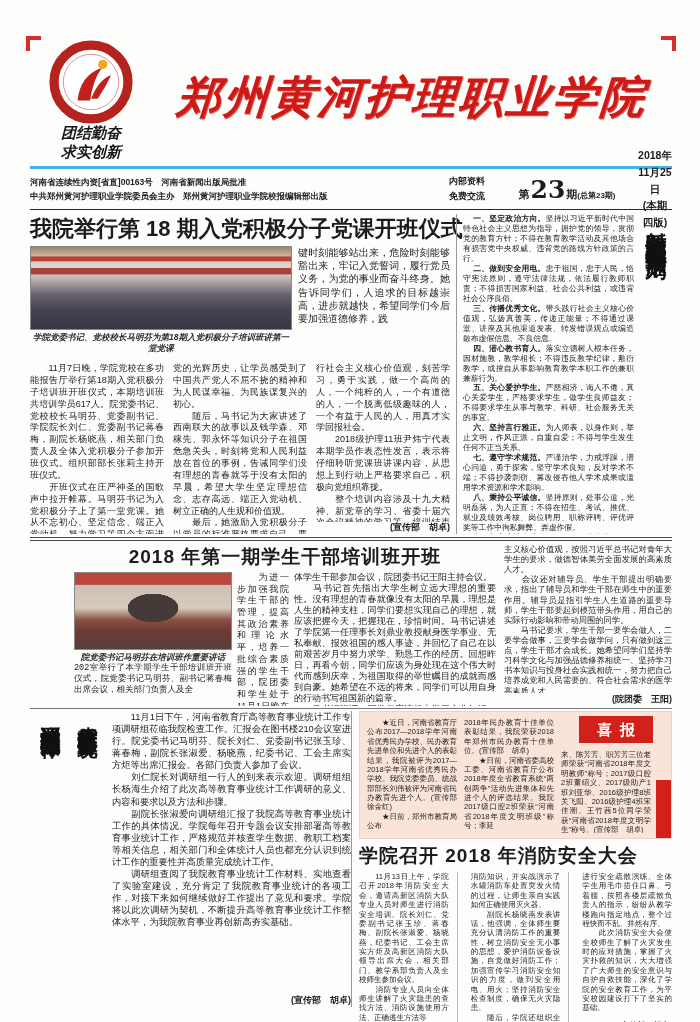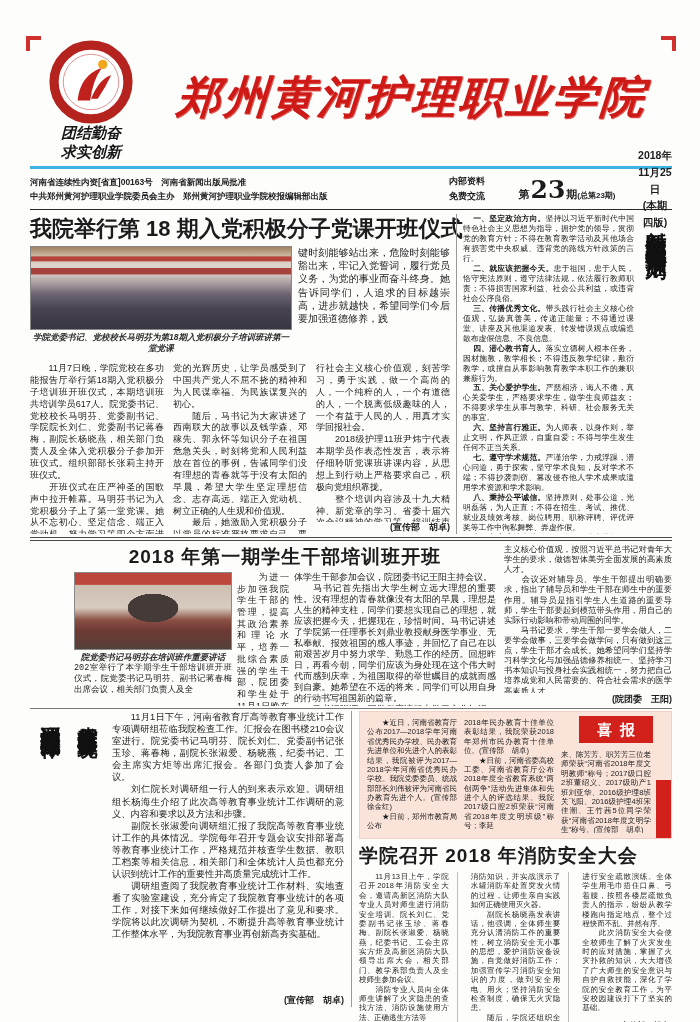--- a/index.html
+++ b/index.html
@@ -82,21 +82,21 @@
       linear-gradient(180deg,#c9b9ad 0%,#d7cabe 46%,#8a4f43 62%,#6e3a34 76%,#544139 100%); }
   .art2-photo-cell .undertext { font-size:8.5px; line-height:1.3;font-family:Liberation Mono, monospace; }
   .art2-narrow { width:52px; font-size:9px; line-height:1.3; overflow:hidden; }
   .art2-mid { flex:1; font-size:9px; line-height:1.22; overflow:hidden; }
   .art2-right { flex:1; padding-left:8px; display:flex; flex-direction:column; }
   .art2-right .rtext { flex:1; font-size:8.3px; line-height:1.22; overflow:hidden; }
   .art2-right .byline { font-size:9px; }
 
   
   .row3 { display:flex; height:296px; margin-top:2px; }
-  .art3 { width:322px; display:flex; border-right:1px solid #999; padding-right:7px; }
+  .art3 { width:322px; display:flex; border-right:1px solid #999; }
   .art3-title { width:76px; font-size:20px; letter-spacing:1px; line-height:37px; height:292px; }
   .art3-main { flex:1; padding-left:6px; display:flex; flex-direction:column; }
   .art3-main .btext { flex:1; font-size:9.3px; line-height:1.3; overflow:hidden; }
   .art3-main .byline { font-size:9px; }
 
   .row3-right { flex:1; padding-left:7px; display:flex; flex-direction:column; }
   .xibao { position:relative; height:128px; background:#fae3d9; border:1px solid #f3cfc2;
            padding:6px 20px 5px 7px; display:flex; gap:7px; }
   .xibao .xcol { flex:1; font-size:7.5px; line-height:1.25; overflow:hidden; }
   .xibao-label { position:absolute; top:4px; right:18px; width:74px; height:27px;
@@ -180,21 +180,21 @@
 　　2018级护理11班尹炜宁代表本期学员作表态性发言，表示将仔细聆听党课班讲课内容，从思想上到行动上严格要求自己，积极向党组织靠拢。
 　　整个培训内容涉及十九大精神、新党章的学习、省委十届六次会议精神的学习等，培训结束后将对学员进行考试，并对考试合格者颁发结业证书。</span>
           <div class="byline">(宣传部　胡卓)</div>
         </div>
       </div>
     </article>
 
     <aside class="rules">
       <div class="rules-body">
         <p class="rule"><span class="lead">一、坚定政治方向。</span><span>坚持以习近平新时代中国特色社会主义思想为指导，拥护党的领导，贯彻党的教育方针；不得在教育教学活动及其他场合有损害党中央权威、违背党的路线方针政策的言行。</span></p>
-        <p class="rule"><span class="lead">二、就应该把握今天。</span><span>忠于祖国，忠于人民，恪守宪法原则，遵守法律法规，依法履行教师职责；不得损害国家利益、社会公共利益，或违背社会公序良俗。</span></p>
+        <p class="rule"><span class="lead">二、做到安全用电。</span><span>忠于祖国，忠于人民，恪守宪法原则，遵守法律法规，依法履行教师职责；不得损害国家利益、社会公共利益，或违背社会公序良俗。</span></p>
         <p class="rule"><span class="lead">三、传播优秀文化。</span><span>带头践行社会主义核心价值观，弘扬真善美，传递正能量；不得通过课堂、讲座及其他渠道发表、转发错误观点或编造散布虚假信息、不良信息。</span></p>
         <p class="rule"><span class="lead">四、潜心教书育人。</span><span>落实立德树人根本任务，因材施教，教学相长；不得违反教学纪律，敷衍教学，或擅自从事影响教育教学本职工作的兼职兼薪行为。</span></p>
         <p class="rule"><span class="lead">五、关心爱护学生。</span><span>严慈相济，诲人不倦，真心关爱学生，严格要求学生，做学生良师益友；不得要求学生从事与教学、科研、社会服务无关的事宜。</span></p>
         <p class="rule"><span class="lead">六、坚持言行雅正。</span><span>为人师表，以身作则，举止文明，作风正派，自重自爱；不得与学生发生任何不正当关系。</span></p>
         <p class="rule"><span class="lead">七、遵守学术规范。</span><span>严谨治学，力戒浮躁，潜心问道，勇于探索，坚守学术良知，反对学术不端；不得抄袭剽窃、篡改侵吞他人学术成果或滥用学术资源和学术影响。</span></p>
         <p class="rule"><span class="lead">八、秉持公平诚信。</span><span>坚持原则，处事公道，光明磊落，为人正直；不得在招生、考试、推优、就业及绩效考核、岗位聘用、职称评聘、评优评奖等工作中徇私舞弊、弄虚作假。</span></p>
         <p class="rule"><span class="lead">九、坚守廉洁自律。</span><span>严于律己，清廉从教；不得索要、收受学生及家长财物或利用家长资源谋取私利。</span></p>
 
       </div>
       <div class="vtitle rules-title">新时代高校教师职业行为十项准则</div>

